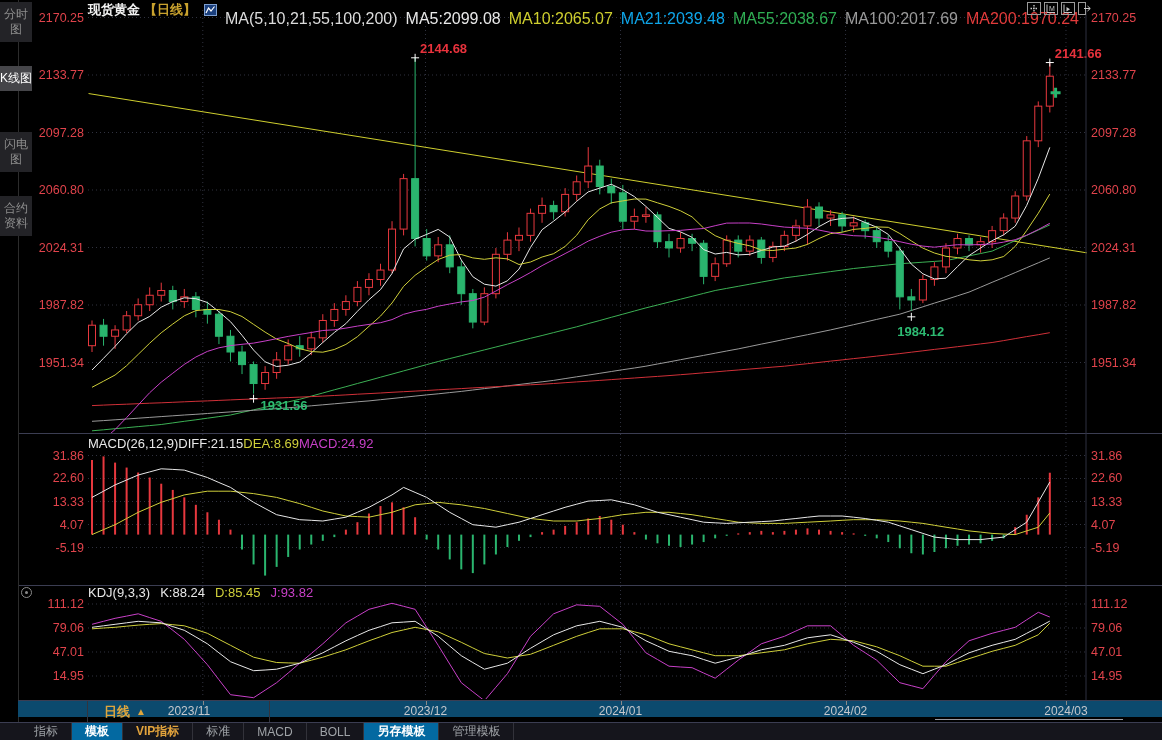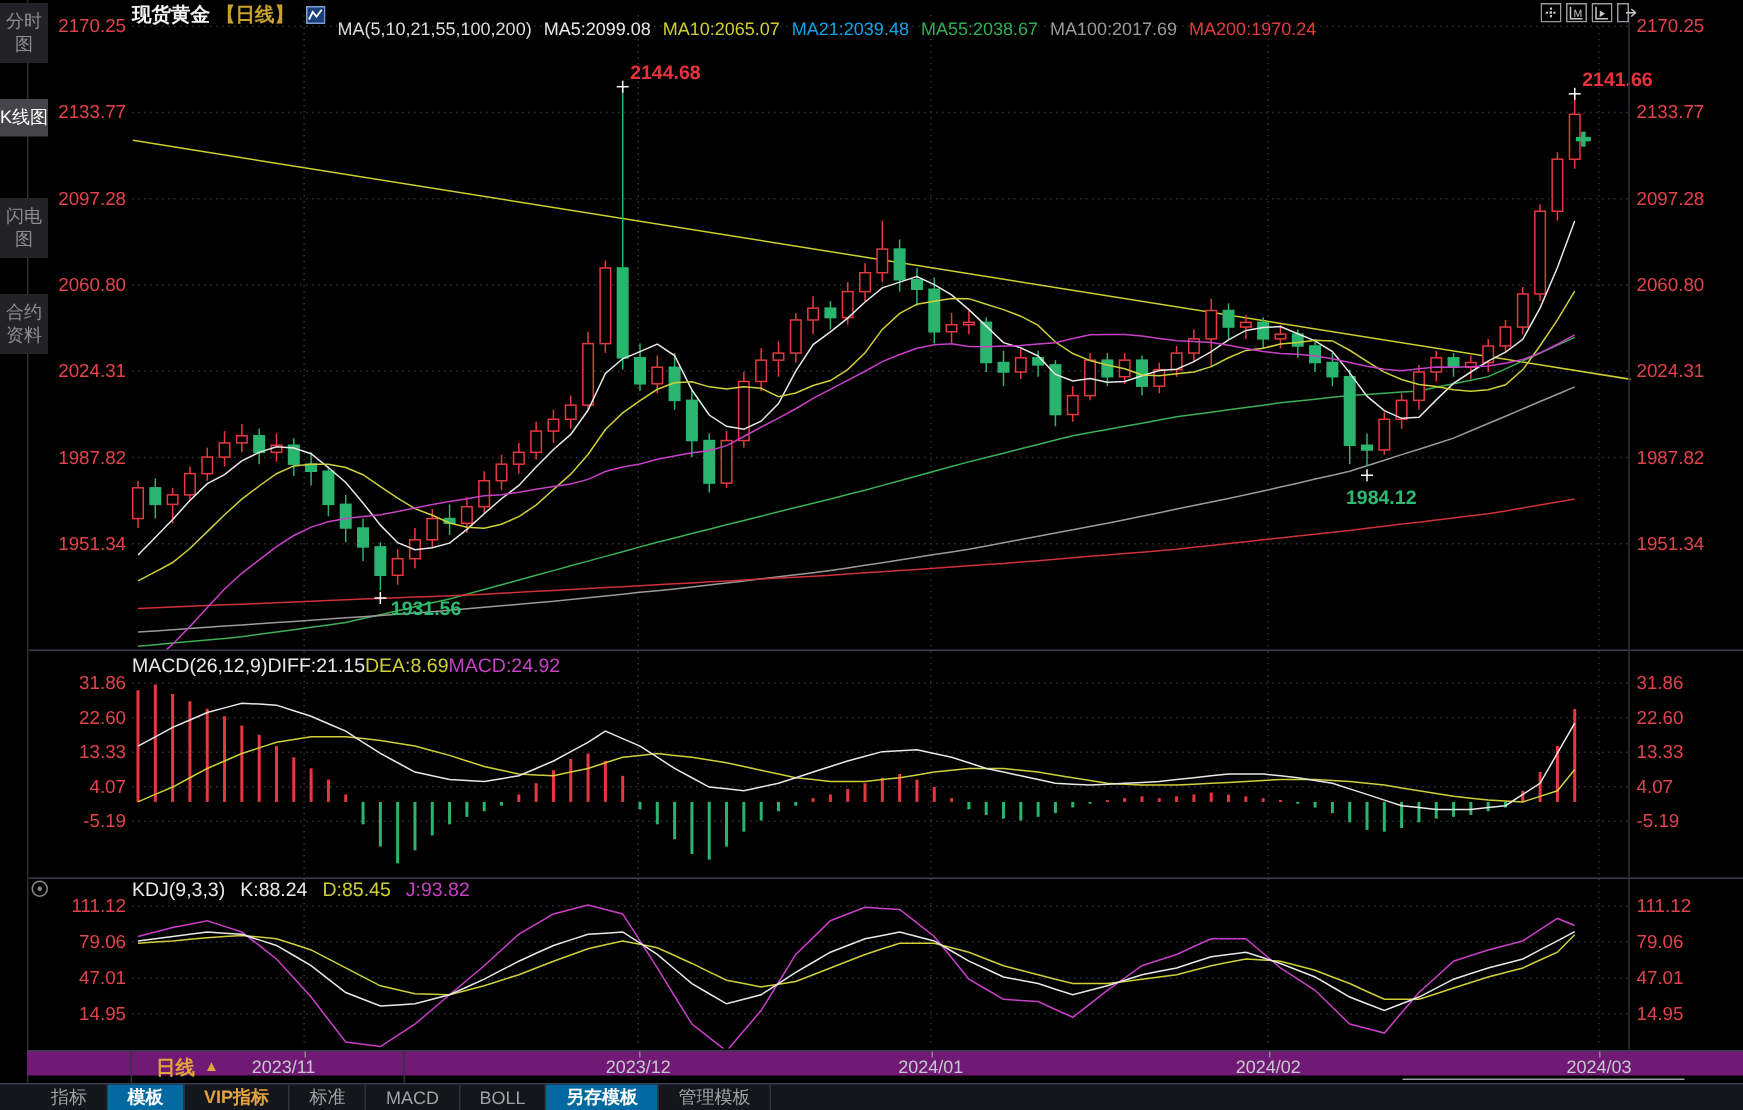--- a/index.html
+++ b/index.html
@@ -9,31 +9,31 @@
   
   #sidebar{position:absolute;left:0;top:0;width:18px;height:740px;background:#000;border-right:1px solid #2c2c2c;}
   .side-item{position:absolute;left:0;width:32px;text-align:center;font-size:12px;line-height:15px;
     color:#8e8e8e;background:#232327;padding:5px 0;word-break:break-all;cursor:pointer;}
   .side-item.sel{background:#454549;color:#ffffff;}
   
   #header{position:absolute;left:88px;top:1px;height:17px;right:140px;display:flex;align-items:center;
     gap:8px;font-size:12px;white-space:nowrap;}
   #hdr-symbol{color:#f2f2f2;font-weight:bold;font-size:13px;}
   #hdr-period{color:#c9a22e;font-weight:bold;font-size:13px;margin-left:-4px;}
-  .ma-val{font-size:12px;margin-top:19px;}
+  .ma-val{font-size:16px;margin-top:19px;}
   #hdr-magroup{color:#dcdcdc;}
   #toolbar{position:absolute;top:2px;right:70px;display:flex;gap:3px;}
   .tbtn{width:14px;height:13px;display:flex;align-items:center;justify-content:center;cursor:pointer;}
   
   #macd-header{position:absolute;left:88px;top:436px;font-size:13px;display:flex;white-space:nowrap;}
   #kdj-header{position:absolute;left:88px;top:585px;font-size:13px;display:flex;gap:10px;white-space:nowrap;}
   #kdj-gear{position:absolute;left:21px;top:587px;width:9px;height:9px;border:1px solid #8a8a8a;border-radius:50%;}
   #kdj-gear:after{content:"";position:absolute;left:3px;top:3px;width:3px;height:3px;border-radius:50%;background:#8a8a8a;}
   
-  #timebar{position:absolute;left:18px;top:700px;width:1144px;height:17px;background:#701a75;
+  #timebar{position:absolute;left:18px;top:700px;width:1144px;height:17px;background:#0c4a6e;
     border-top:1px solid #3b3d52;box-sizing:border-box;}
   #period-cell{position:absolute;left:69px;top:0;width:183px;height:21px;border-left:1px solid #33343e;
     border-right:1px solid #33343e;display:flex;align-items:center;padding-left:16px;box-sizing:border-box;cursor:pointer;}
   #period-label{color:#e0a63c;font-weight:bold;font-size:13px;}
   #period-arrow{color:#e0a63c;font-size:10px;margin-left:6px;}
   .date-label{position:absolute;top:3px;transform:translateX(-50%);color:#c6c8cc;font-size:12px;}
   .date-tick{position:absolute;top:0;width:1px;height:4px;background:#8a8a8a;}
   #scroll-ind{position:absolute;top:18px;height:1px;background:#9a9aa2;}
   
   #tabbar{position:absolute;left:0;top:722px;width:1162px;height:18px;background:#15151c;

